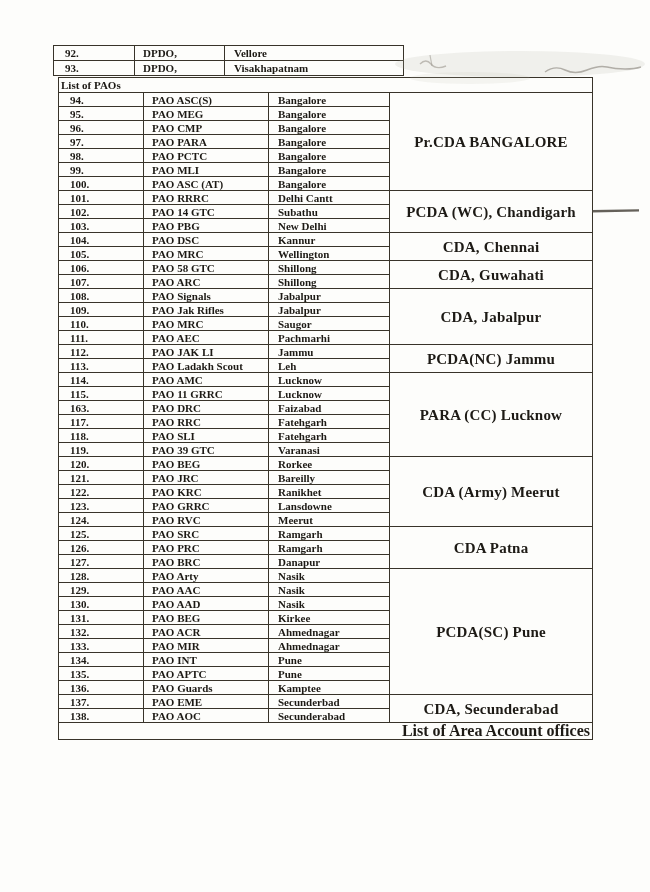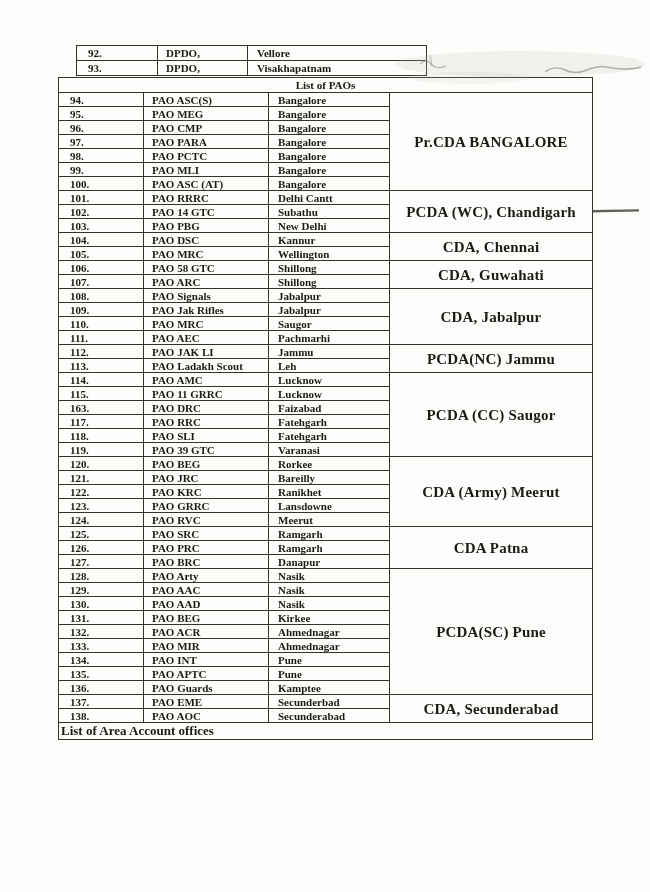--- a/index.html
+++ b/index.html
@@ -31,40 +31,40 @@
     font-weight:bold;
     font-size:11px;
     line-height:12px;
     height:14px;
     padding:0 2px;
     color:#1d1a15;
     white-space:nowrap;
     overflow:hidden;
     vertical-align:middle;
   }
-  .partial-table { left:76px; top:45px; width:350px; }
+  .partial-table { left:53px; top:45px; width:350px; }
   .partial-table td { height:15px; }
   .pao-table { left:58px; top:77px; width:534px; }
   .col-no   { padding-left:11px; }
   .col-name { padding-left:8px; }
   .col-loc  { padding-left:9px; }
   .col-group {
     text-align:center;
     vertical-align:middle;
     font-size:15px;
     letter-spacing:0.2px;
   }
   .title-cell {
-    text-align:center;
+    text-align:left;
     font-size:11px;
     height:15px;
   }
   .footer-cell {
-    text-align:left;
-    font-size:13px;
+    text-align:right;
+    font-size:16px;
     height:17px;
   }
   .page-number {
     position:absolute;
     top:757px; left:0; width:650px;
     text-align:center;
     font-size:11.5px;
     color:#2a2722;
     z-index:3;
   }
@@ -217,21 +217,21 @@
         </tr>
         <tr>
           <td class="col-no">113.</td>
           <td class="col-name">PAO Ladakh Scout</td>
           <td class="col-loc">Leh</td>
         </tr>
         <tr>
           <td class="col-no">114.</td>
           <td class="col-name">PAO AMC</td>
           <td class="col-loc">Lucknow</td>
-          <td class="col-group" rowspan="6">PCDA (CC) Saugor</td>
+          <td class="col-group" rowspan="6">PARA (CC) Lucknow</td>
         </tr>
         <tr>
           <td class="col-no">115.</td>
           <td class="col-name">PAO 11 GRRC</td>
           <td class="col-loc">Lucknow</td>
         </tr>
         <tr>
           <td class="col-no">163.</td>
           <td class="col-name">PAO DRC</td>
           <td class="col-loc">Faizabad</td>

